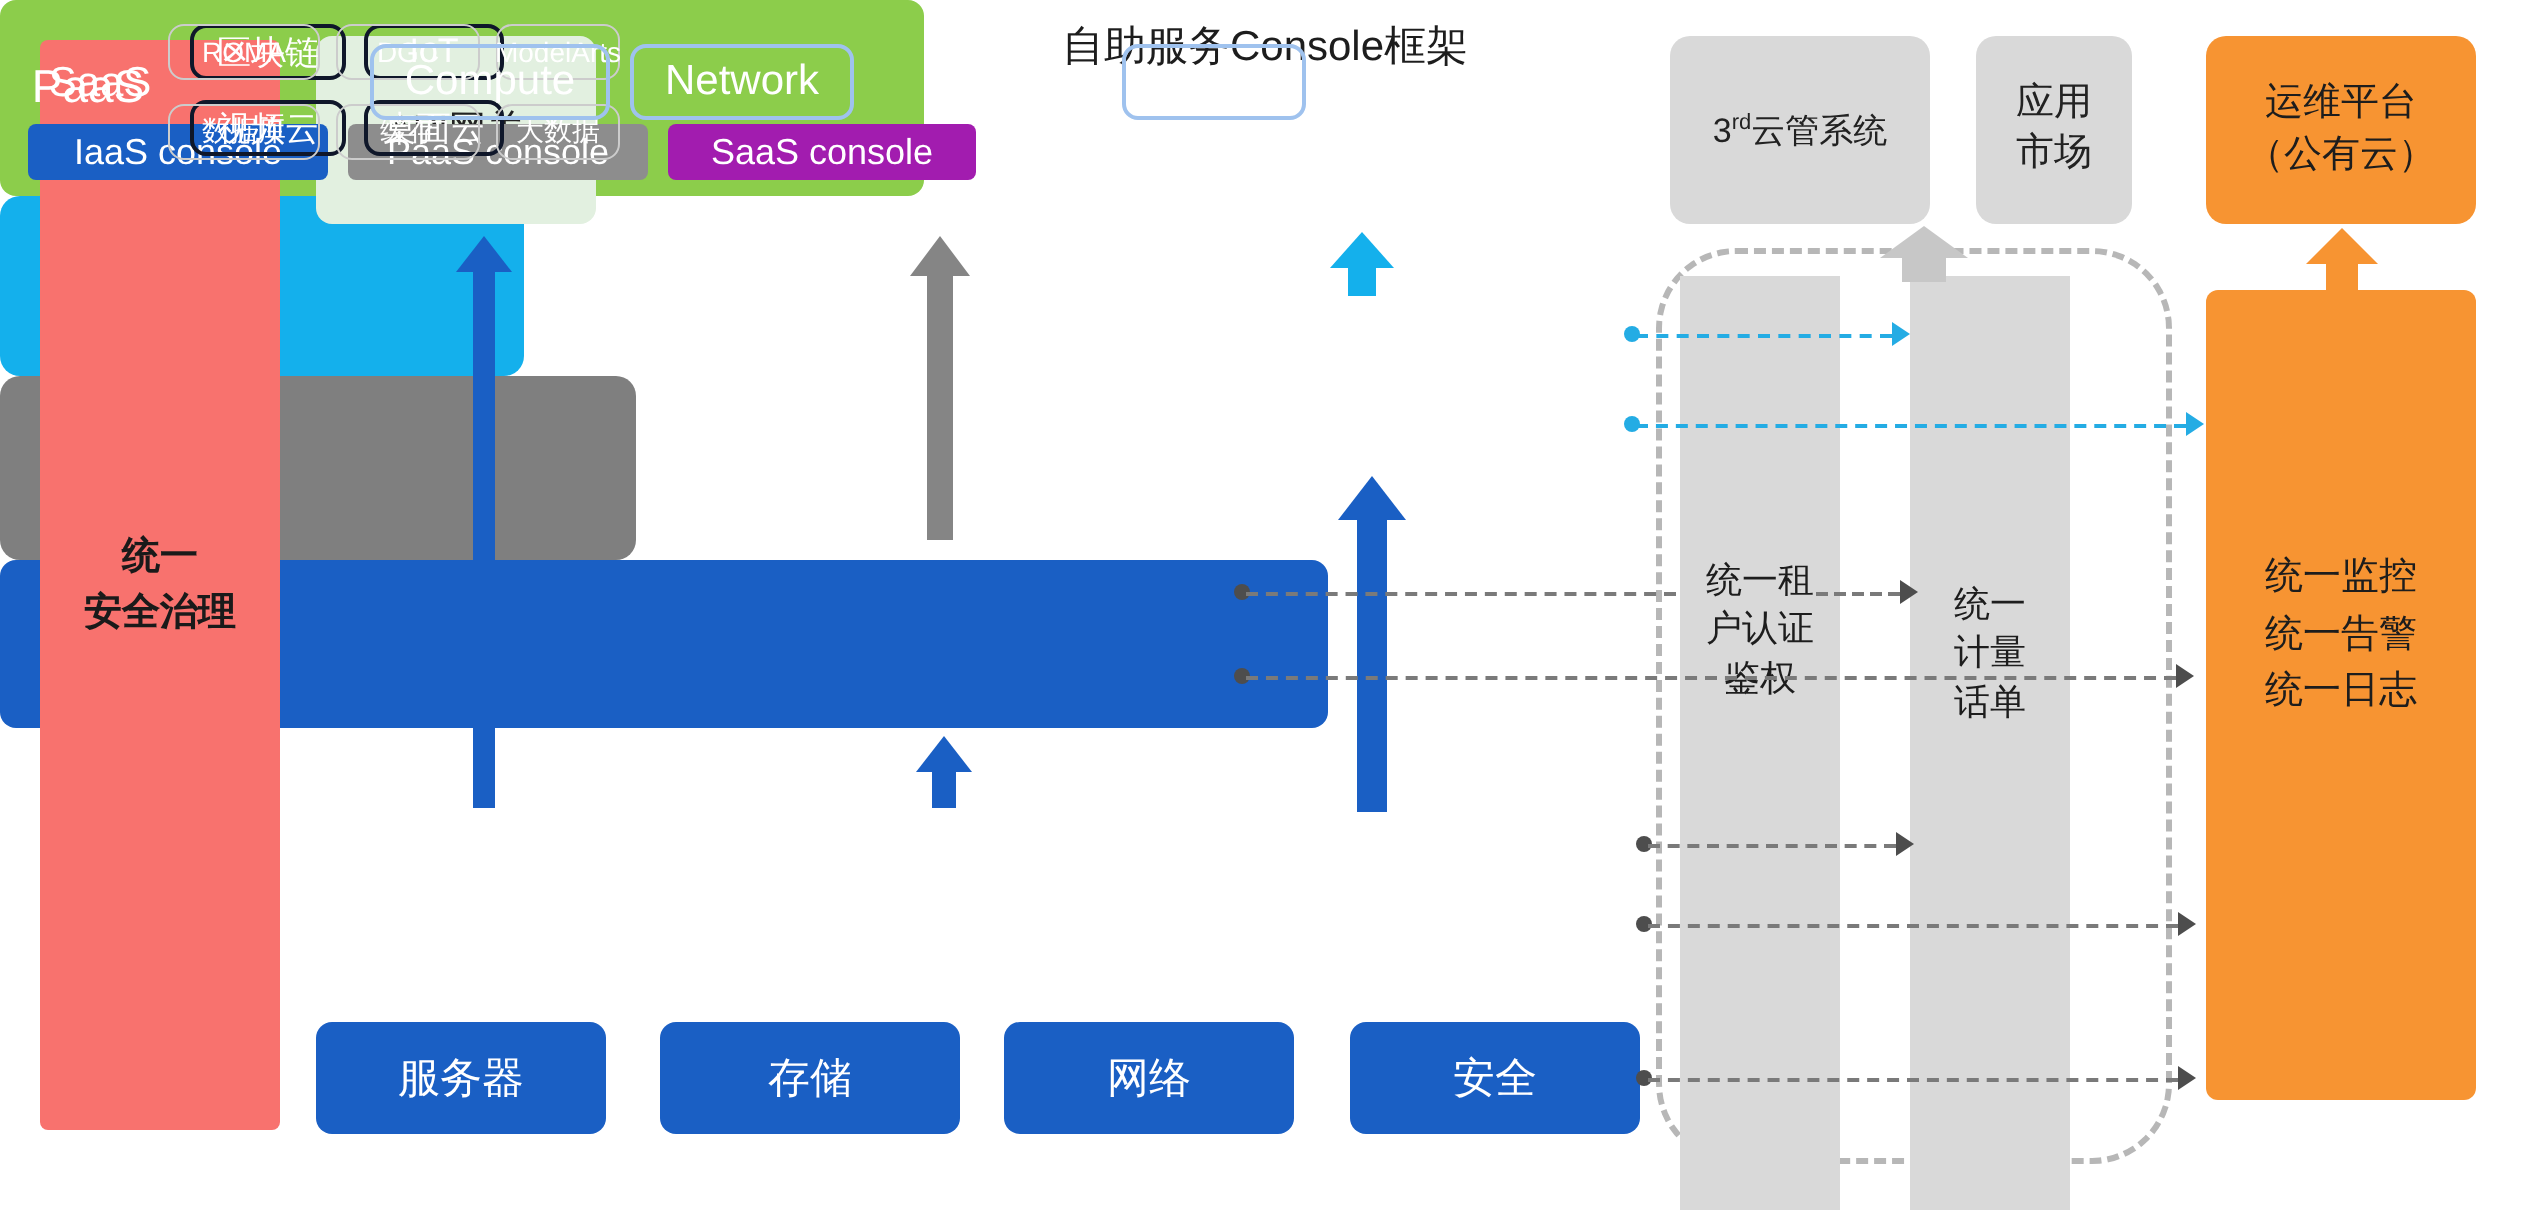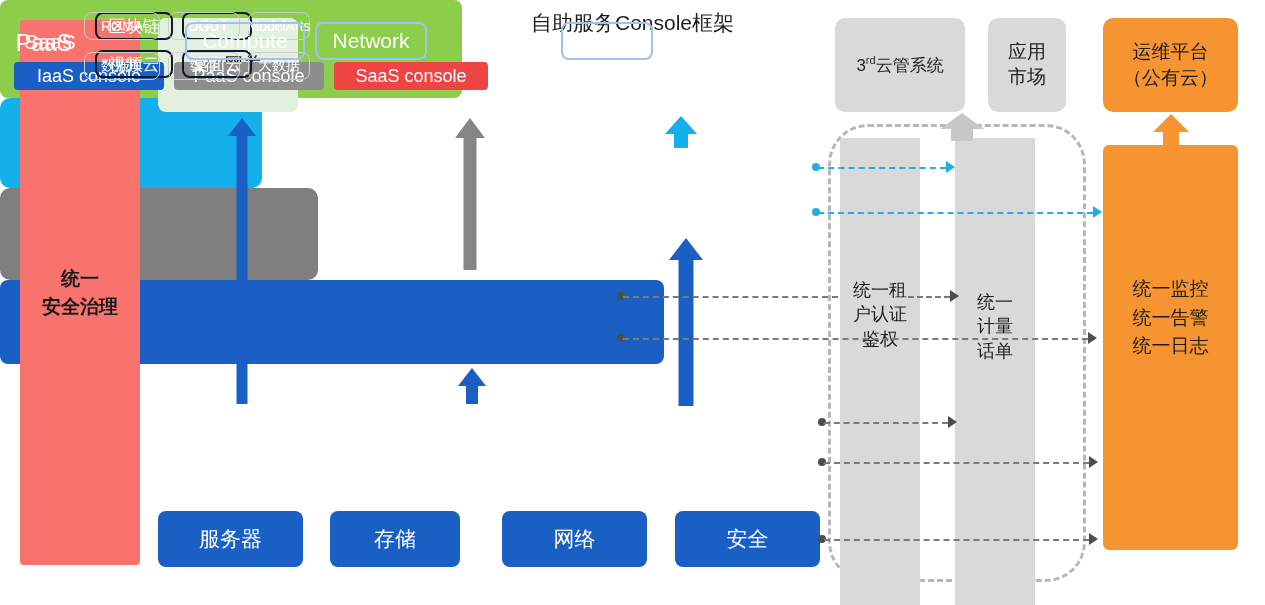--- a/index.html
+++ b/index.html
@@ -42,21 +42,21 @@
     text-align:center;color:#1d1d1d;font-size:21px;
   }
   .console-badge{
     position:absolute;top:62px;height:28px;
     display:flex;align-items:center;justify-content:center;
     color:#ffffff;font-size:18px;border-radius:4px;
     padding:0 10px;box-sizing:border-box;
   }
   #badge-iaas{left:14px;width:150px;background:#1a5fc4;}
   #badge-paas{left:174px;width:150px;background:#8d8d8d;}
-  #badge-saas{left:334px;width:154px;background:#ef4444;}
+  #badge-saas{left:334px;width:154px;background:#a21caf;}
 
   
   #third-cloud{
     left:835px;top:18px;width:130px;height:94px;
     background:#d9d9d9;color:#222;font-size:17px;border-radius:10px;
   }
   #app-market{
     left:988px;top:18px;width:78px;height:94px;
     background:#d9d9d9;color:#222;font-size:19px;line-height:1.3;border-radius:10px;
   }
@@ -142,21 +142,21 @@
   #chip-cce{left:561px;width:92px;}
 
   
   .res-box{
     position:absolute;top:511px;height:56px;
     background:#1a5fc4;color:#ffffff;font-size:21px;
     border-radius:8px;
     display:flex;align-items:center;justify-content:center;
   }
   #res-server{left:158px;width:145px;}
-  #res-storage{left:330px;width:130px;}
+  #res-storage{left:330px;width:150px;}
   #res-network{left:502px;width:145px;}
   #res-security{left:675px;width:145px;text-align:center;}
 
   
   #shared-capsule{
     position:absolute;left:828px;top:124px;width:258px;height:458px;
     border:3px dashed #b7b7b7;border-radius:40px;box-sizing:border-box;
   }
   .shared-col{
     position:absolute;background:#d9d9d9;

